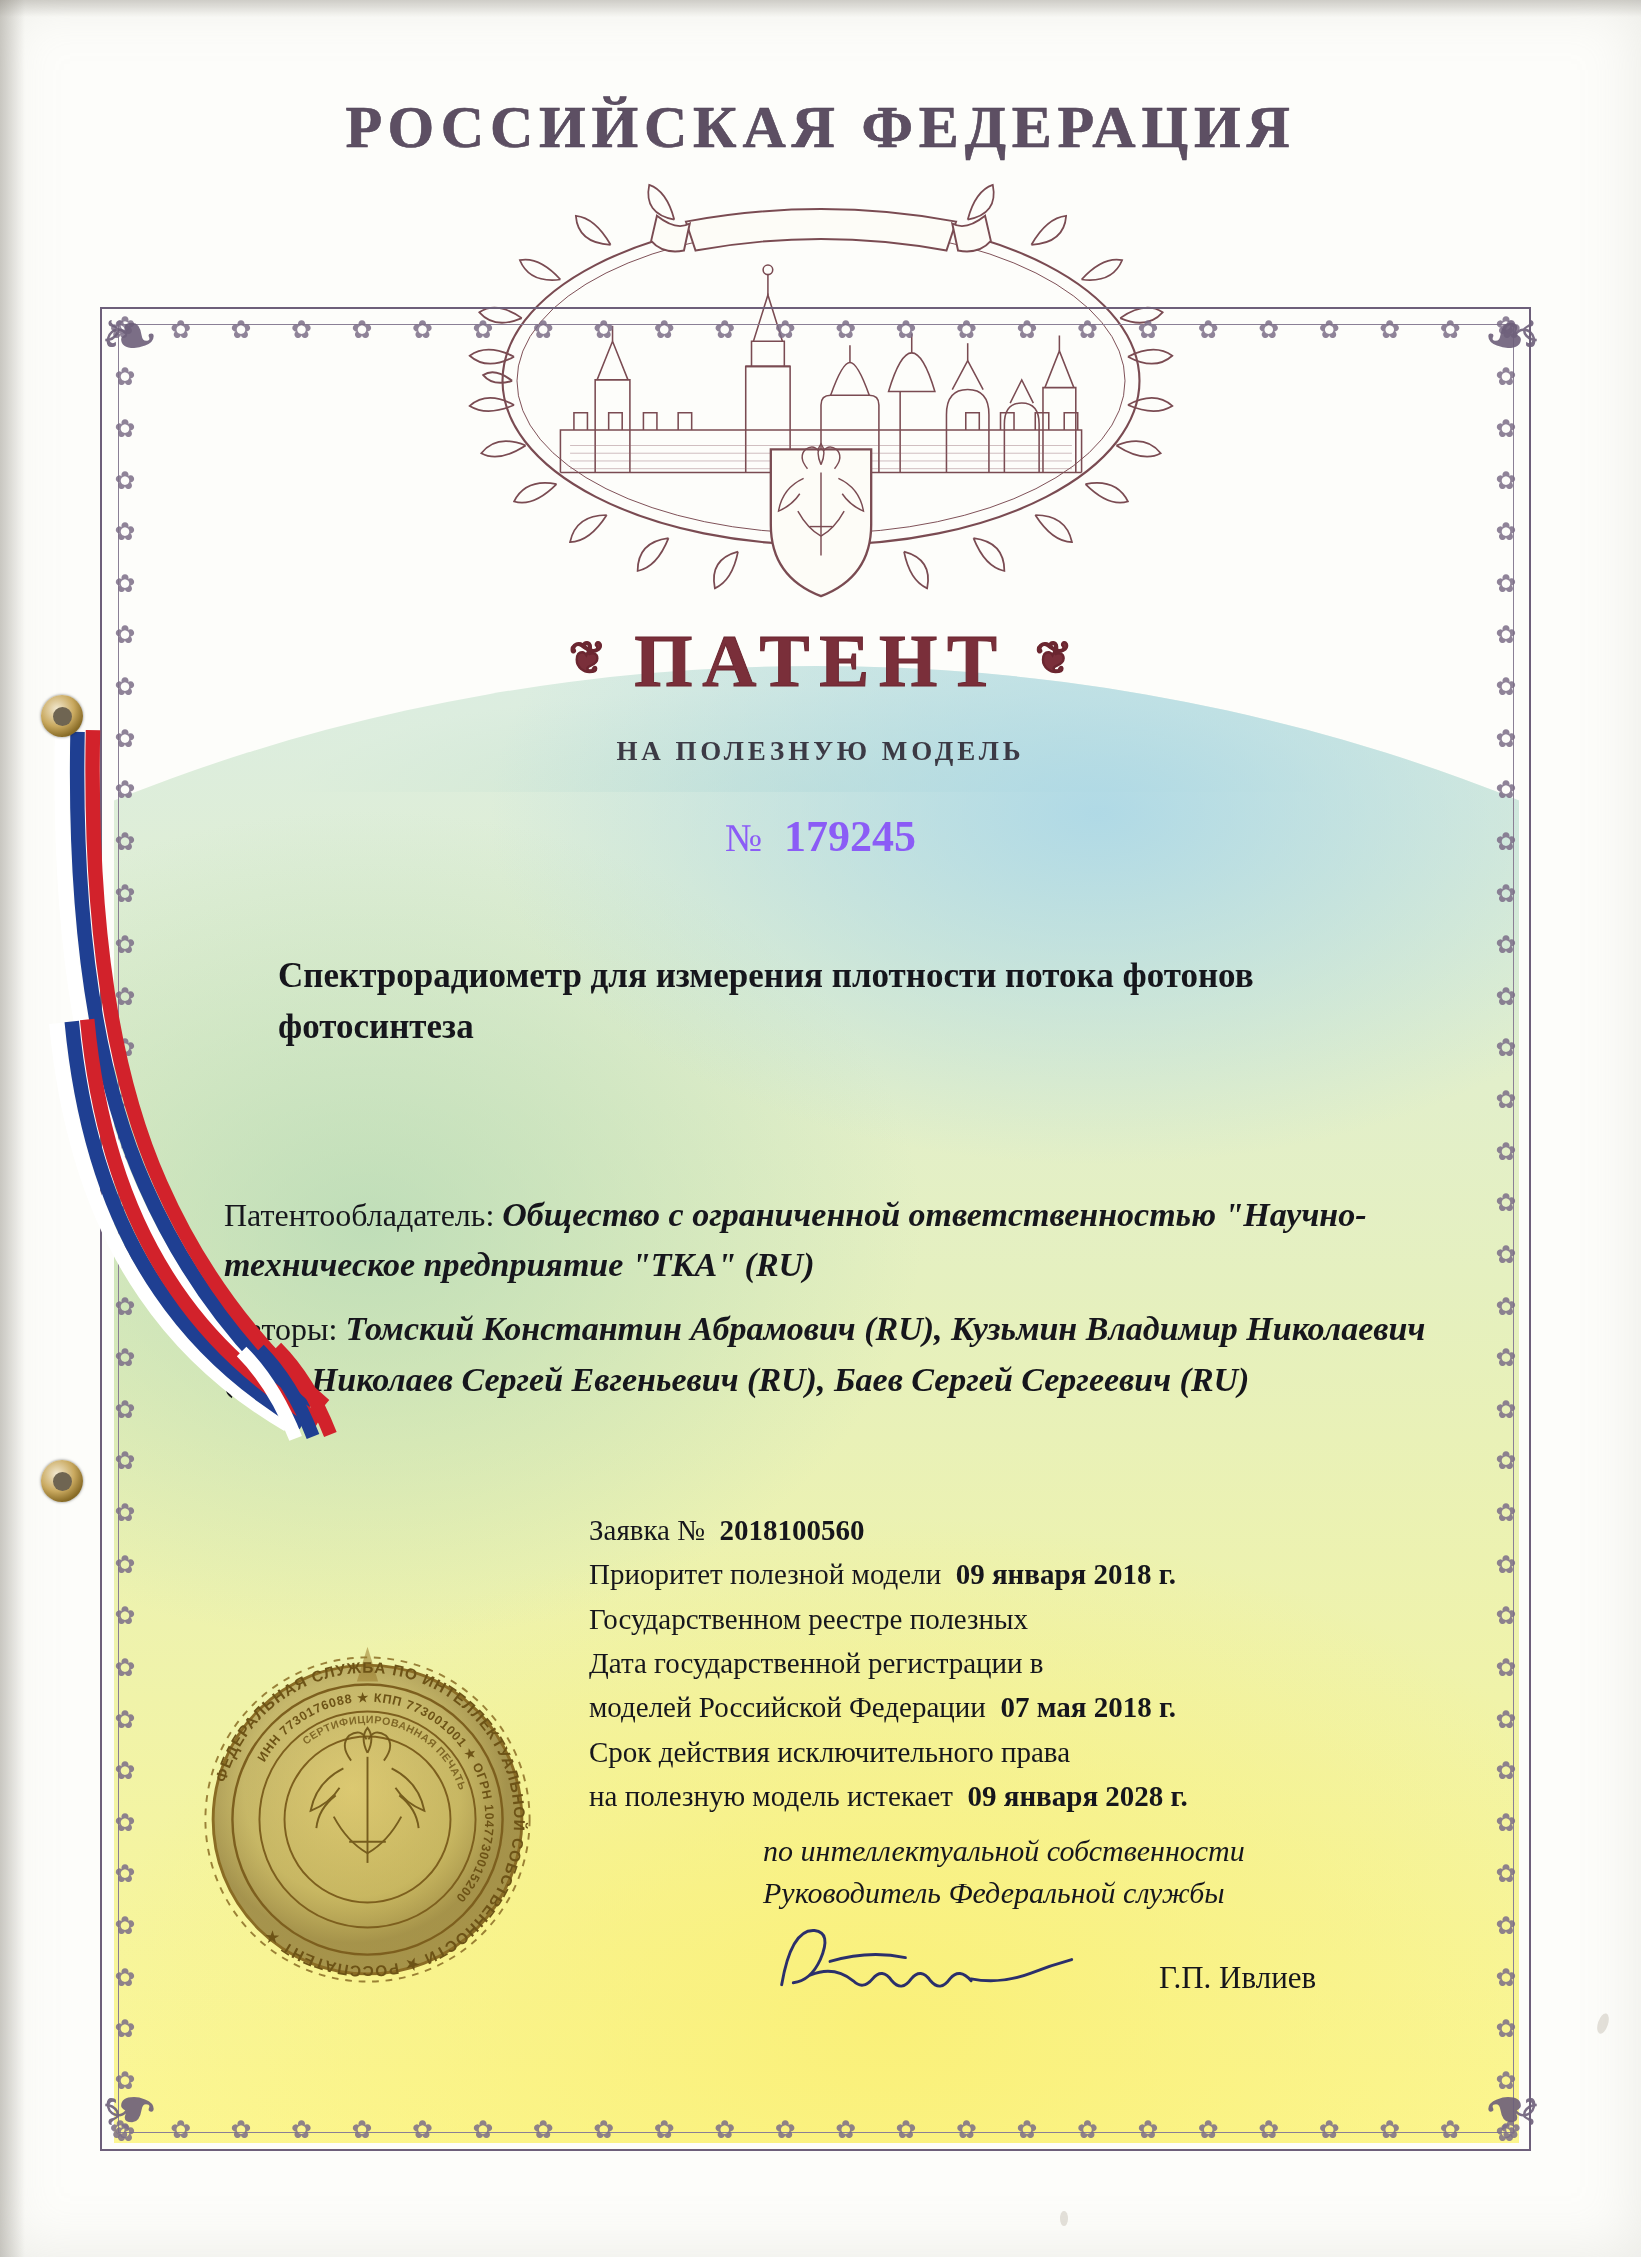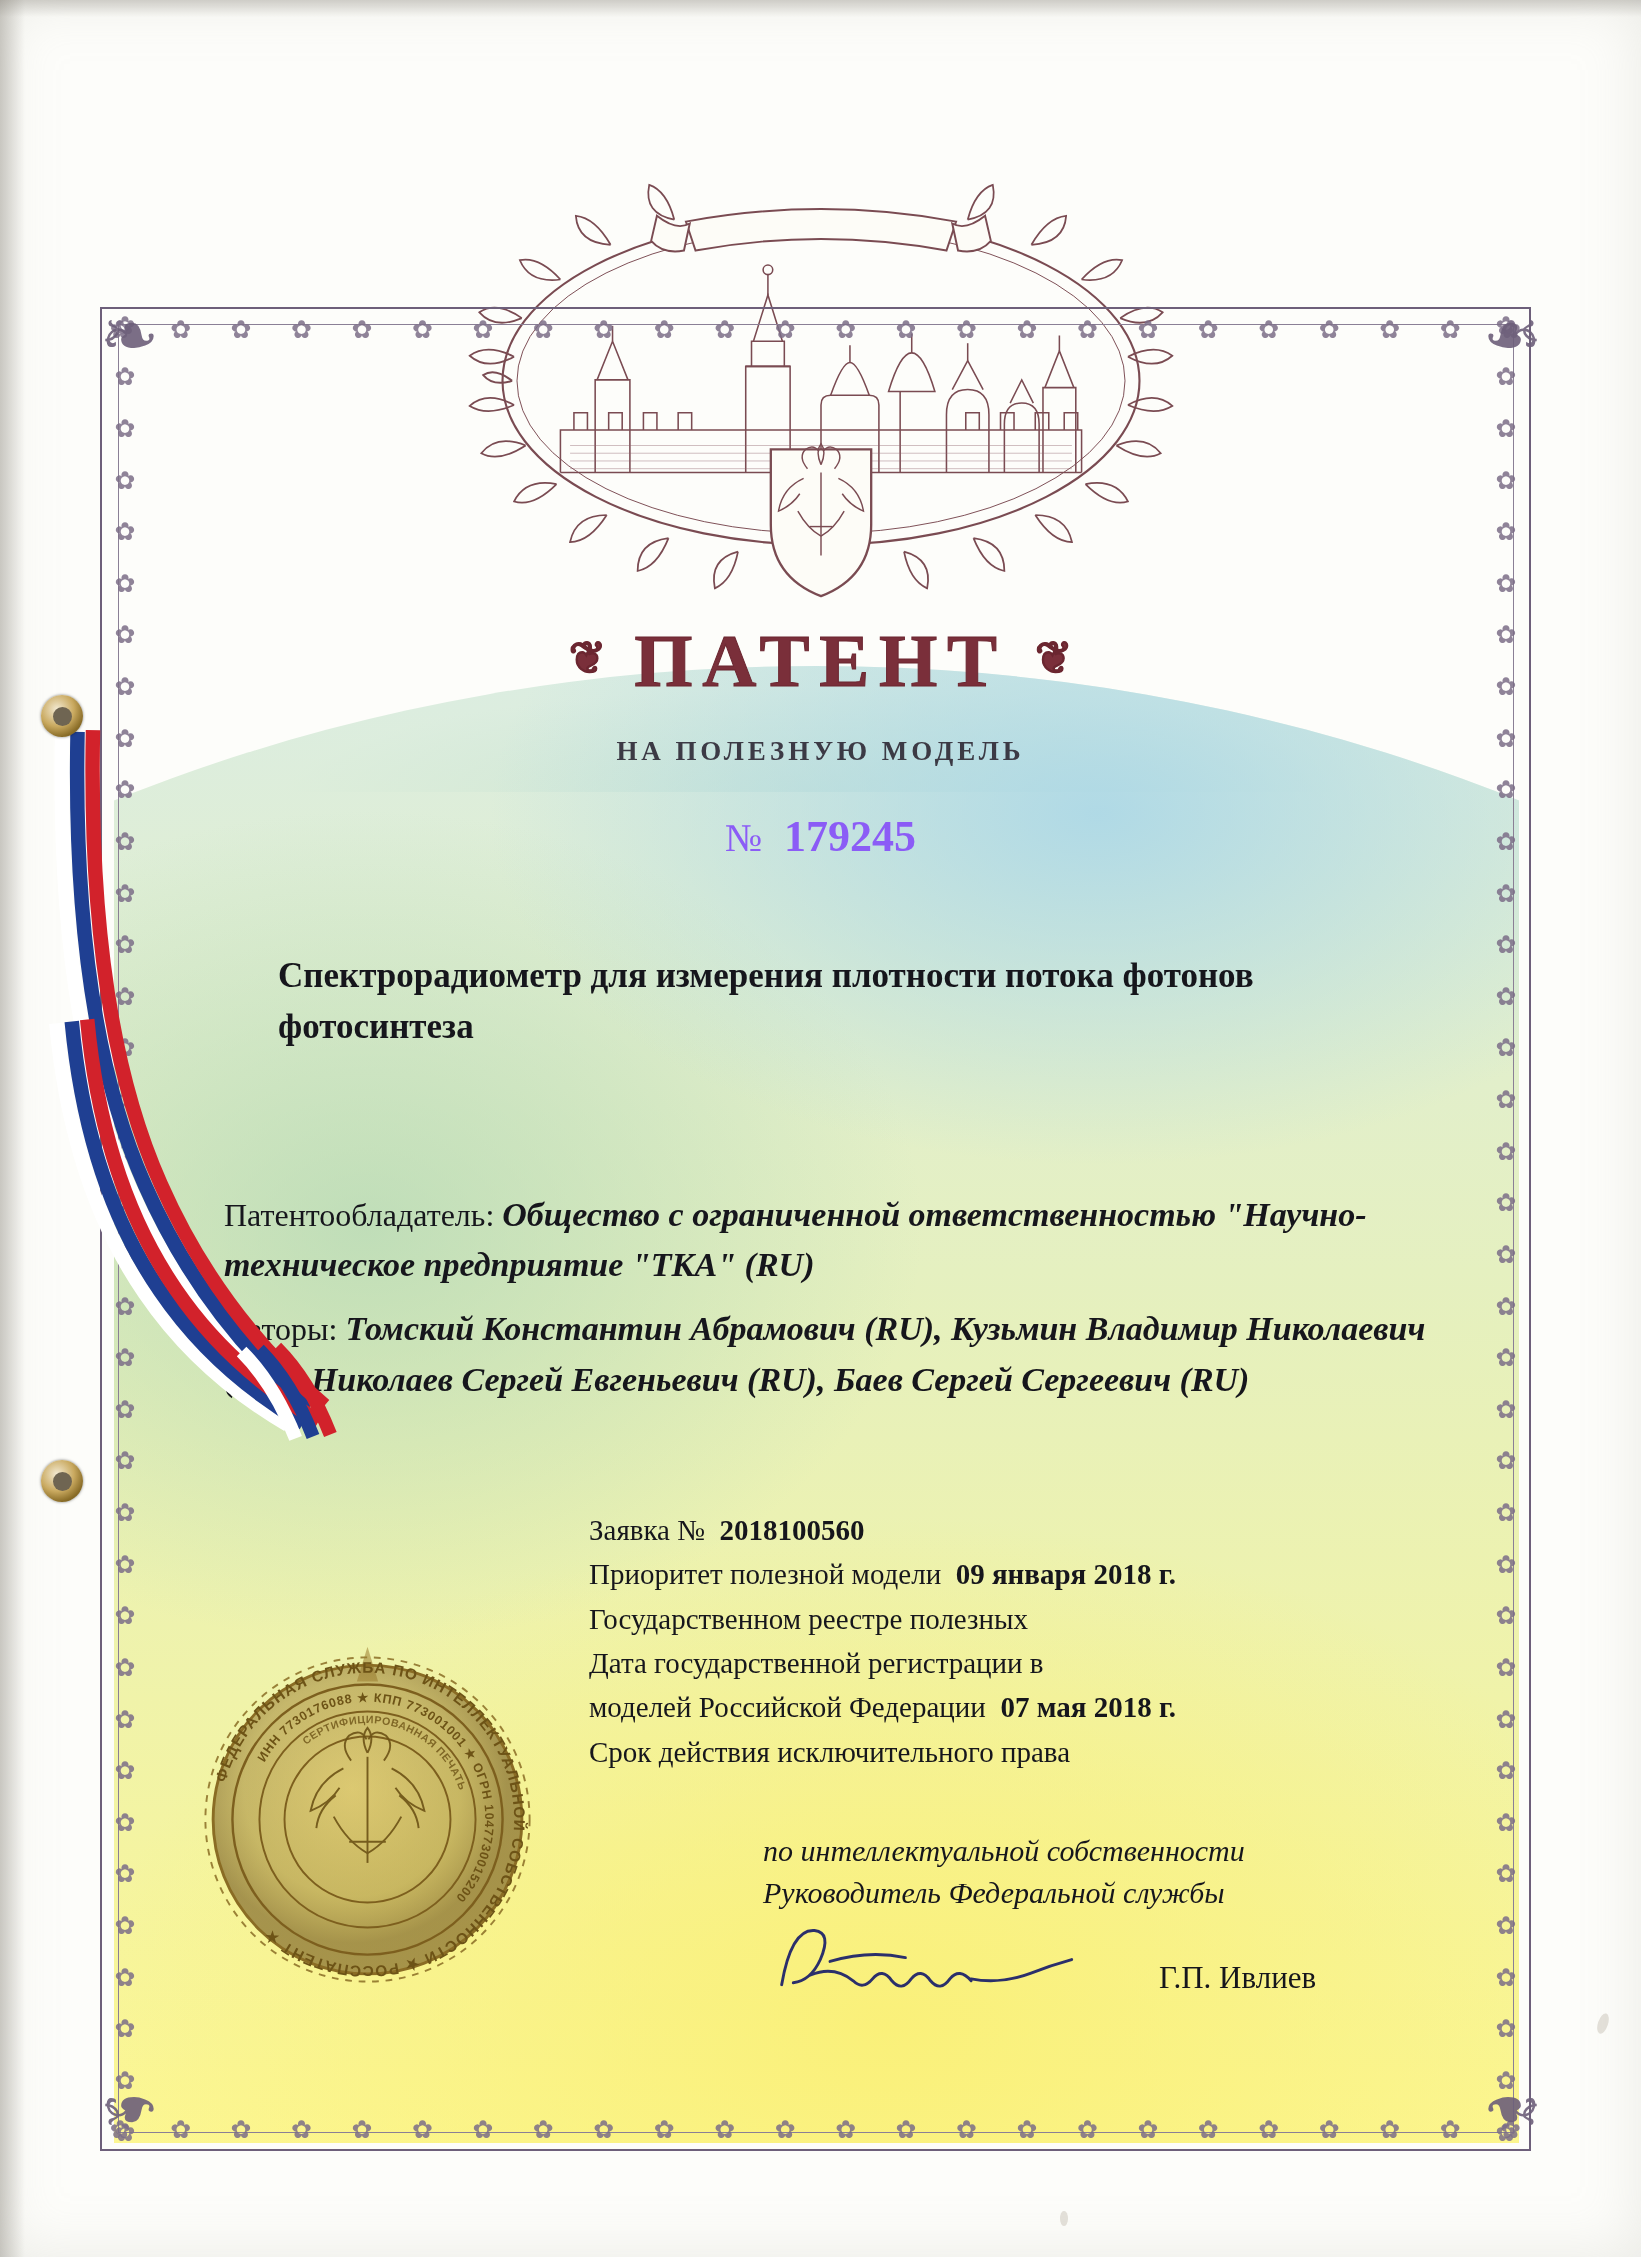--- a/index.html
+++ b/index.html
@@ -333,20 +333,21 @@
 <body>
 
 <div id="page">
 
   <div class="edge-shadow-left"></div>
   <div class="edge-shadow-top"></div>
 
   <div class="tint-top"></div>
   <div class="tint"></div>
 
+  <div class="rf-title">РОССИЙСКАЯ ФЕДЕРАЦИЯ</div>
 
   <div class="emblem-wrap">
     <svg width="908" height="415" viewBox="0 0 940 430" fill="none" stroke="#6b4a52" stroke-width="1.6">
 
       <ellipse cx="470" cy="205" rx="330" ry="170" stroke="#7a4b52" stroke-width="2.2" fill="none"></ellipse>
       <ellipse cx="470" cy="205" rx="315" ry="158" stroke="#7a4b52" stroke-width="1" fill="none"></ellipse>
 
       <g stroke="#7a4b52" stroke-width="2">
         <g id="leaves">
           <path d="M150 205 q-18 -14 -30 -6 q10 12 30 6"></path>
@@ -615,20 +616,24 @@
       <span>Приоритет полезной модели</span>
       &nbsp;<span class="b">09 января 2018 г.</span>
     </div>
     <div>Государственном реестре полезных</div>
     <div>Дата государственной регистрации в</div>
     <div>
       <span>моделей Российской Федерации</span>
       &nbsp;<span class="b">07 мая 2018 г.</span>
     </div>
     <div>Срок действия исключительного права</div>
+    <div>
+      <span>на полезную модель истекает</span>
+      &nbsp;<span class="b">09 января 2028 г.</span>
+    </div>
   </div>
 
   <div class="signature-block">
     <div>по интеллектуальной собственности</div>
     <div>Руководитель Федеральной службы</div>
   </div>
 
   <div class="sign-scrawl">
     <svg width="319" height="87" viewBox="0 0 330 90" fill="none" stroke="#2b2f6b" stroke-width="3" stroke-linecap="round">
       <path d="M10 70 q10 -58 34 -56 q18 2 6 30 q-10 22 -28 24"></path>

